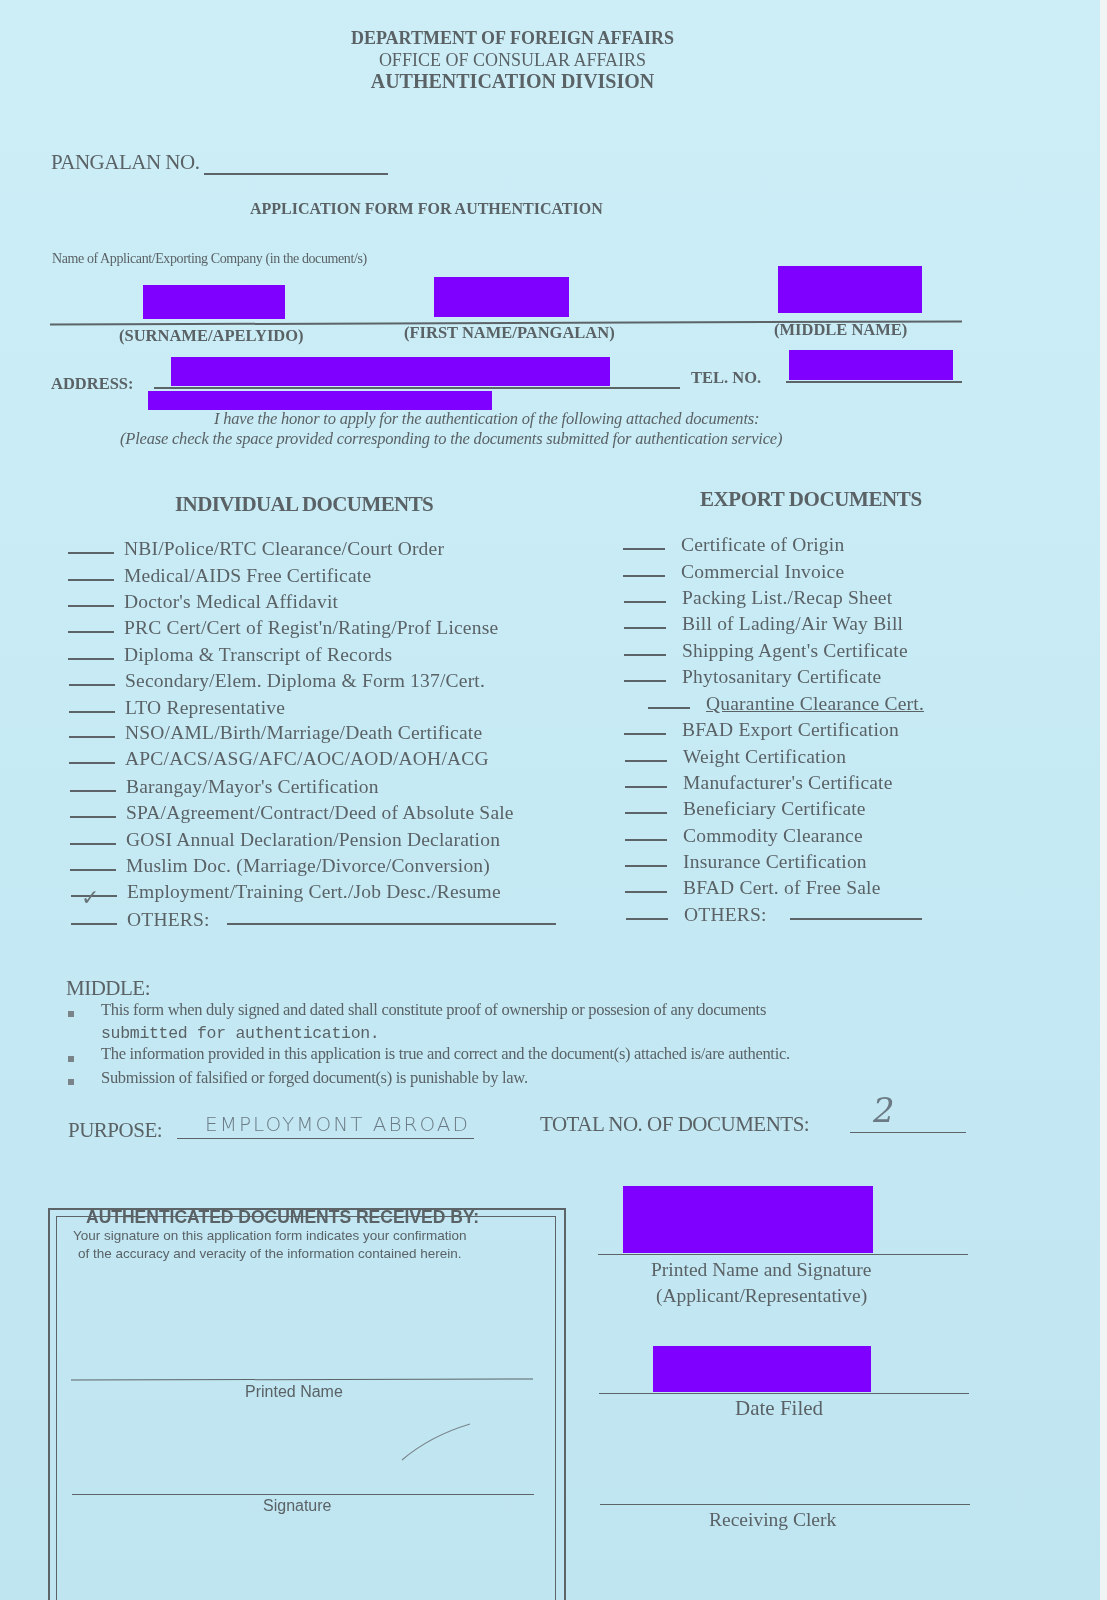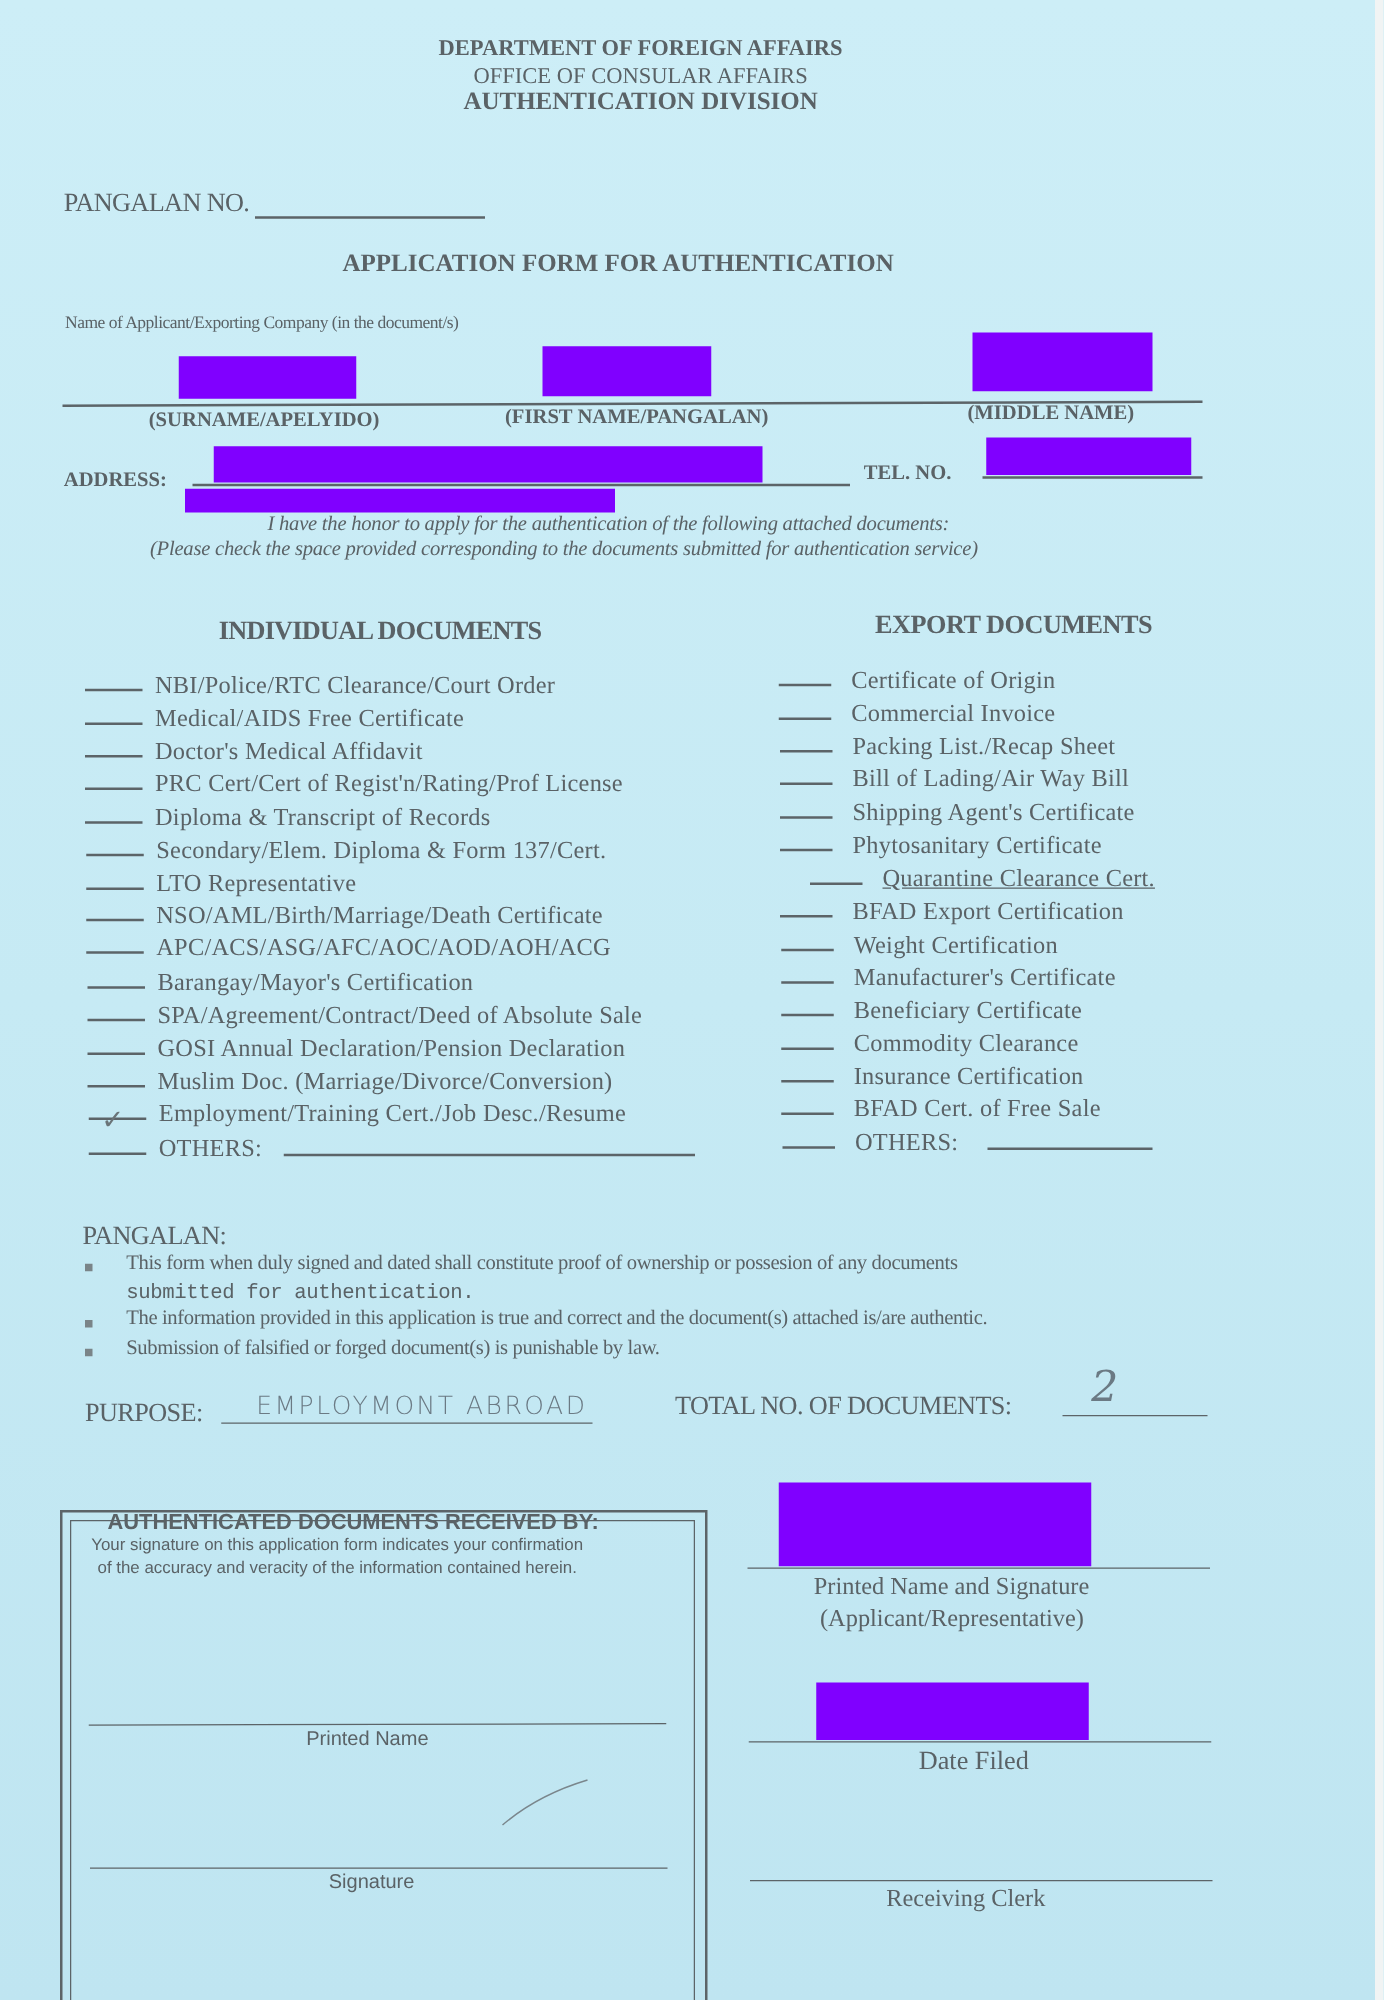--- a/index.html
+++ b/index.html
@@ -35,21 +35,21 @@
 
 <div class="page">
 
   <div class="abs hdr" style="top:28px;font-weight:bold;">DEPARTMENT OF FOREIGN AFFAIRS</div>
   <div class="abs hdr" style="top:50px;">OFFICE OF CONSULAR AFFAIRS</div>
   <div class="abs hdr hdr-b" style="top:70px;">AUTHENTICATION DIVISION</div>
 
   <div class="abs" style="left:51px; top:150px; font-size:21px; letter-spacing:-0.5px;">PANGALAN NO.</div>
   <div class="hline" style="left:204px; top:173px; width:184px;"></div>
 
-  <div class="abs serif-b" style="left:250px; top:200px; font-size:20px;margin-left:24px;">APPLICATION FORM FOR AUTHENTICATION</div>
+  <div class="abs serif-b" style="left:250px; top:200px; font-size:16px;">APPLICATION FORM FOR AUTHENTICATION</div>
 
   <div class="abs" style="left:52px; top:251px; font-size:14px; letter-spacing:-0.4px;">Name of Applicant/Exporting Company (in the document/s)</div>
   <div class="redact" style="left:143px; top:285px; width:142px; height:34px;"></div>
   <div class="redact" style="left:434px; top:277px; width:135px; height:40px;"></div>
   <div class="redact" style="left:778px; top:266px; width:144px; height:47px;"></div>
   <div class="hline" style="left:50px; top:322px; width:912px; transform:rotate(-0.2deg);"></div>
   <div class="abs serif-b" style="left:119px; top:326px; font-size:16.5px;">(SURNAME/APELYIDO)</div>
   <div class="abs serif-b" style="left:404px; top:323px; font-size:16.5px;">(FIRST NAME/PANGALAN)</div>
   <div class="abs serif-b" style="left:774px; top:320px; font-size:16.5px;">(MIDDLE NAME)</div>
 
@@ -99,21 +99,21 @@
     <div class="list-item" style="left:625px; top:746px;"><span class="blank" style="width:42px; margin-right:16px;"></span><span>Weight Certification</span></div>
     <div class="list-item" style="left:625px; top:772px;"><span class="blank" style="width:42px; margin-right:16px;"></span><span>Manufacturer's Certificate</span></div>
     <div class="list-item" style="left:625px; top:798px;"><span class="blank" style="width:42px; margin-right:16px;"></span><span>Beneficiary Certificate</span></div>
     <div class="list-item" style="left:625px; top:825px;"><span class="blank" style="width:42px; margin-right:16px;"></span><span>Commodity Clearance</span></div>
     <div class="list-item" style="left:625px; top:851px;"><span class="blank" style="width:42px; margin-right:16px;"></span><span>Insurance Certification</span></div>
     <div class="list-item" style="left:625px; top:877px;"><span class="blank" style="width:42px; margin-right:16px;"></span><span>BFAD Cert. of Free Sale</span></div>
     <div class="list-item" style="left:626px; top:904px;"><span class="blank" style="width:42px; margin-right:16px;"></span><span>OTHERS:</span></div>
     <div class="hline" style="left:790px; top:918px; width:132px;"></div>
   </div>
 
-  <div class="abs" style="left:66px; top:976px; font-size:21px; letter-spacing:-0.5px;">PANGALAN:</div>
+  <div class="abs" style="left:66px; top:976px; font-size:21px; letter-spacing:-0.5px;">MIDDLE:</div>
   <div class="bullet" style="left:68px; top:1011px;"></div>
   <div class="warn-item" style="left:101px; top:1000px; letter-spacing:-0.3px;">This form  when duly signed and dated shall constitute proof of ownership or possesion of any documents</div>
   <div class="warn-item" style="left:101px; top:1024px; letter-spacing:-0.3px;font-family:Liberation Mono, monospace;">submitted for authentication.</div>
   <div class="bullet" style="left:68px; top:1056px;"></div>
   <div class="warn-item" style="left:101px; top:1044px; letter-spacing:-0.3px;">The information provided in this application is true and correct and the document(s) attached is/are authentic.</div>
   <div class="bullet" style="left:68px; top:1079px;"></div>
   <div class="warn-item" style="left:101px; top:1068px; letter-spacing:-0.3px;">Submission of falsified or forged document(s) is punishable by law.</div>
 
   <div class="abs" style="left:68px; top:1118px; font-size:21px; letter-spacing:-0.5px;">PURPOSE:</div>
   <div class="hline" style="left:177px; top:1138px; width:297px; height:1px;"></div>

